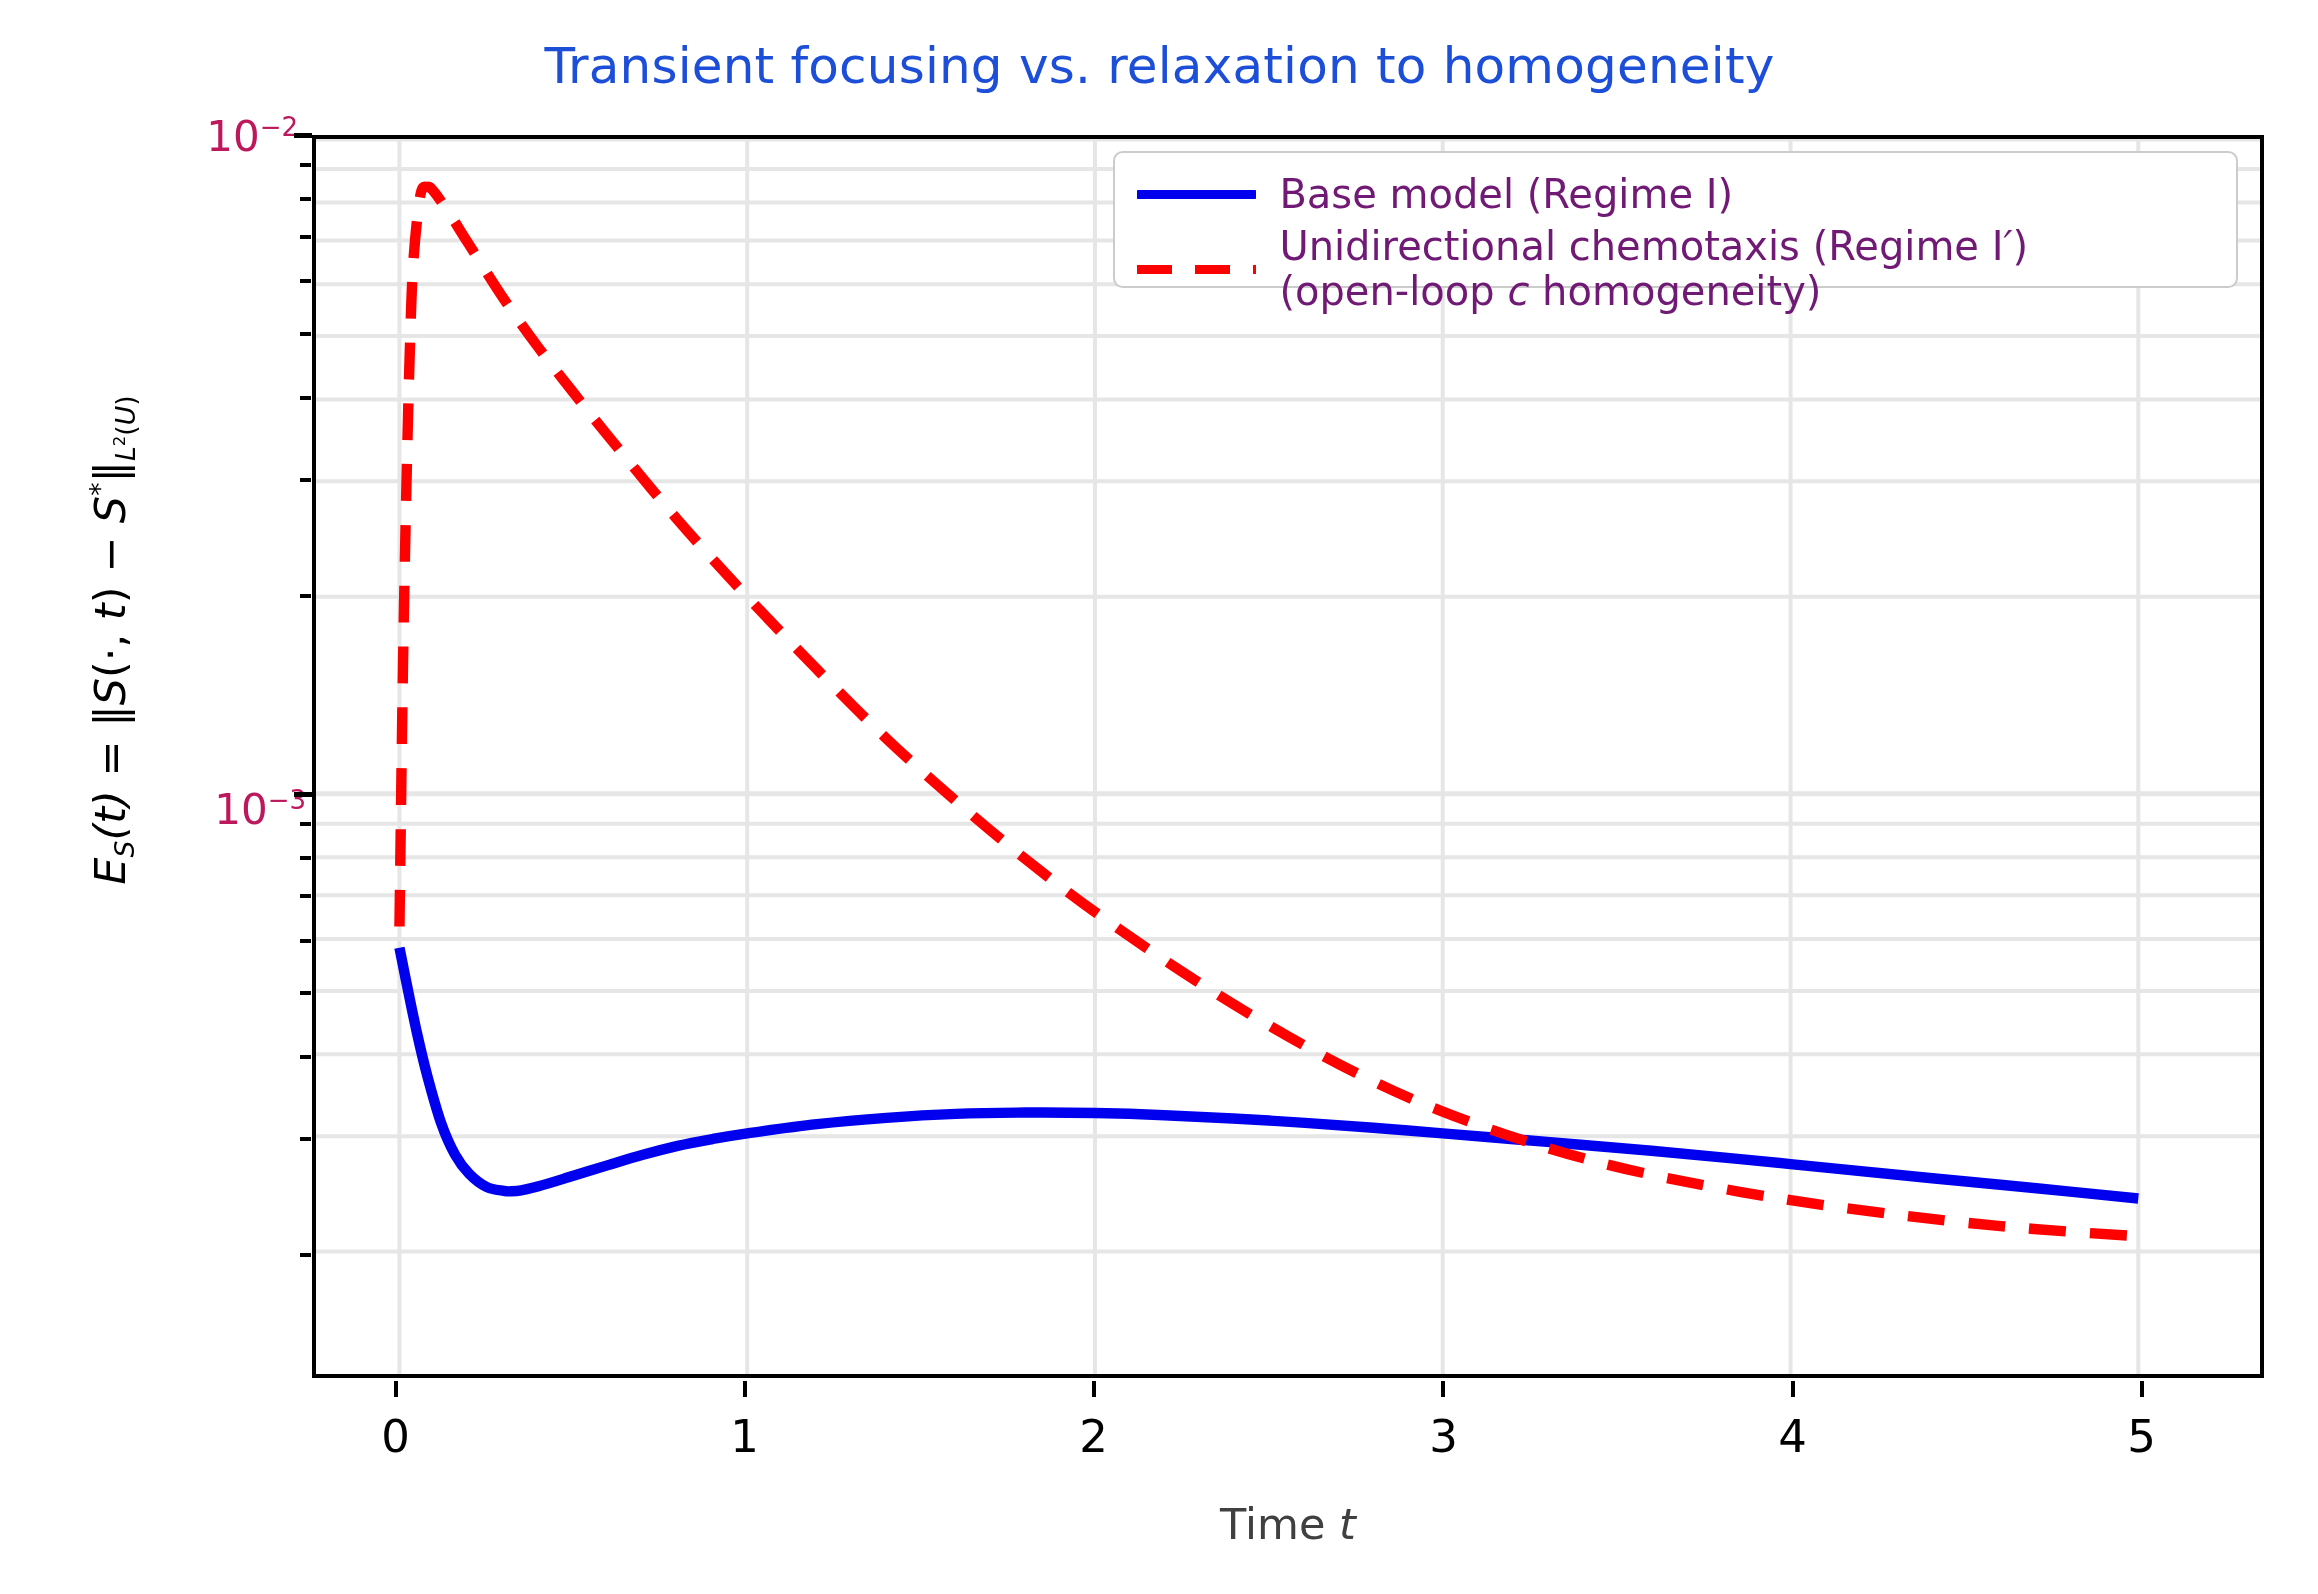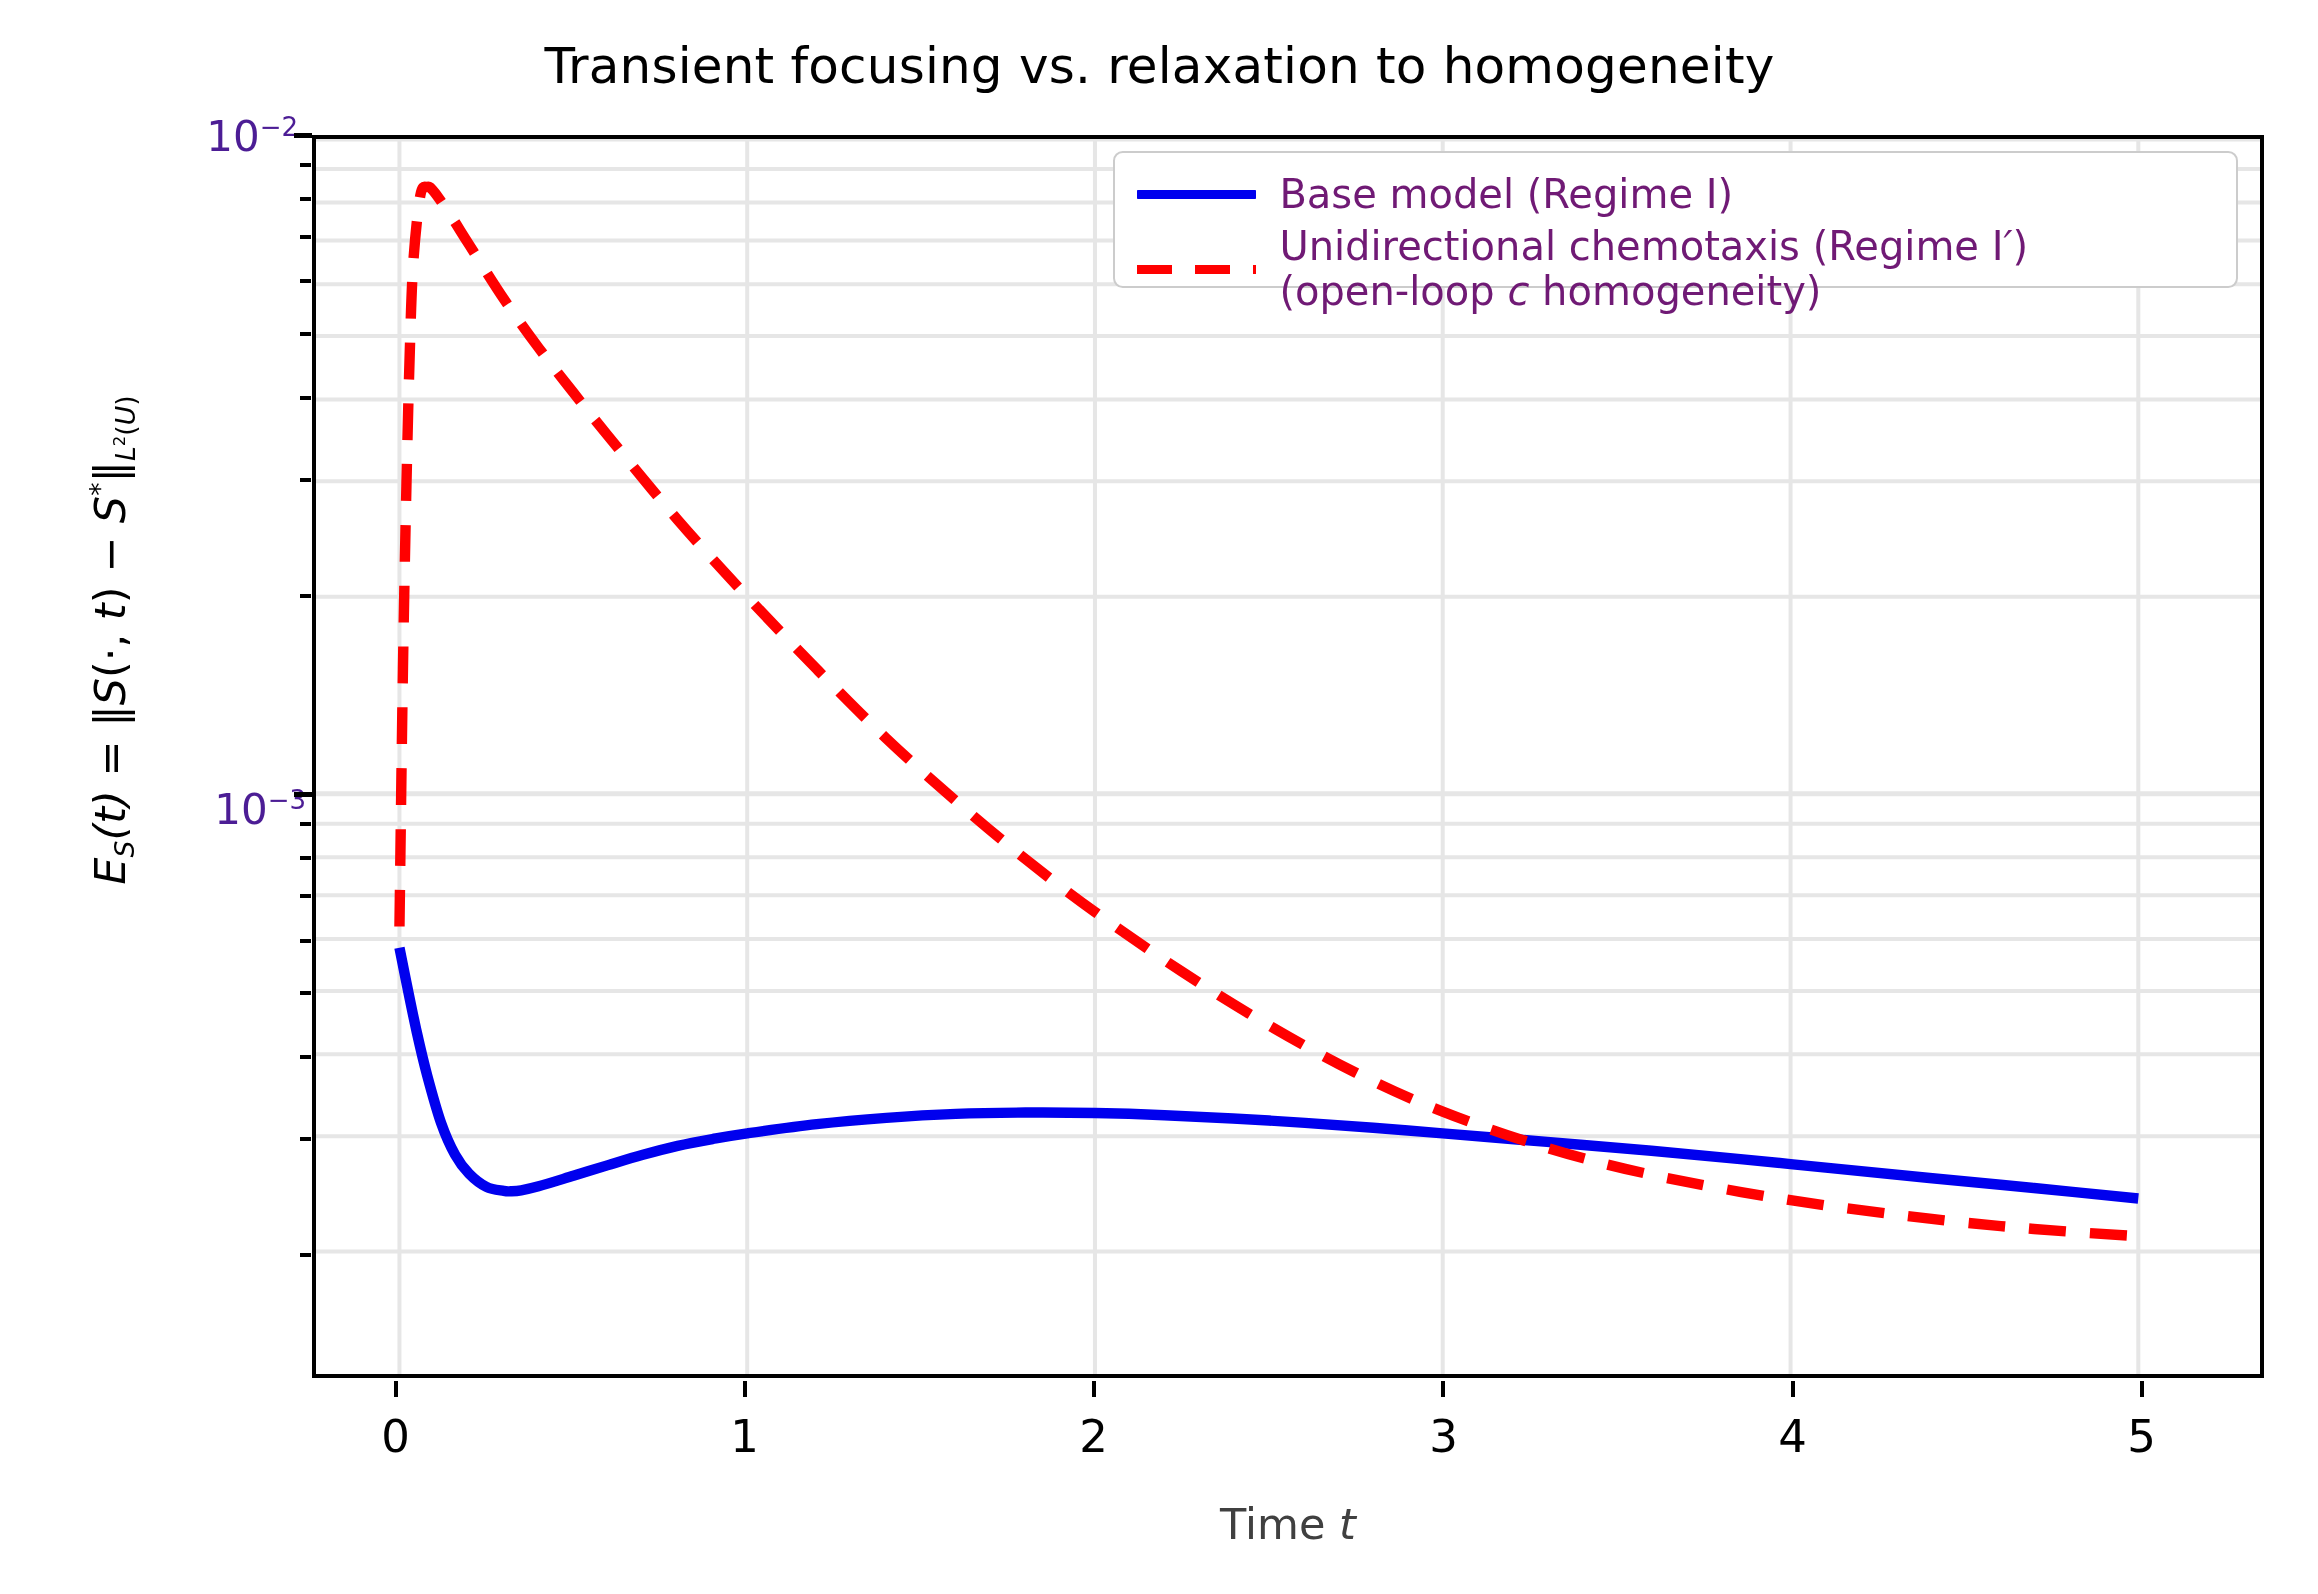--- a/index.html
+++ b/index.html
@@ -1,42 +1,42 @@
 <!DOCTYPE html>
 <html style="font-size:13px"><head>
 <meta charset="utf-8">
 <style>
   html,body{margin:0;padding:0;background:#ffffff;}
   body{width:2319px;height:1594px;font-family:"DejaVu Sans","Liberation Sans",sans-serif;overflow:hidden;}
   #figure{position:relative;width:2319px;height:1594px;background:#ffffff;}
 
   #chart-title{
     position:absolute;left:0;top:37px;width:2319px;text-align:center;
-    font-size:50px;color:#000000;letter-spacing:0.2px;
+    font-size:50px;color:#1d4ed8;letter-spacing:0.2px;
   }
 
   #plot-area{
     position:absolute;left:312px;top:135px;width:1952px;height:1243px;
     border:4px solid #000;box-sizing:border-box;background:#fff;
   }
   #plot-inner{position:absolute;inset:0;overflow:hidden;}
   #grid-svg,#curve-svg{position:absolute;left:0;top:0;width:100%;height:100%;}
 
   
   #ylabel{
     position:absolute;left:-451px;top:612px;width:1127px;
     transform:rotate(-90deg);transform-origin:center center;
     text-align:center;font-size:43px;color:#000;white-space:nowrap;
   }
   #xlabel{
     position:absolute;left:312px;top:1499px;width:1952px;text-align:center;
     font-size:43px;color:#404040;
   }
 
-  .ytick-label{position:absolute;font-size:42px;color:#4c1d95;text-align:right;width:242px;}
+  .ytick-label{position:absolute;font-size:42px;color:#be185d;text-align:right;width:242px;}
   .xtick-label{position:absolute;font-size:45px;color:#000;text-align:center;width:129px;}
 
   .ytick-mark{position:absolute;background:#000;}
   .xtick-mark{position:absolute;background:#000;width:3.2px;height:13px;}
 
   
   #legend{
     position:absolute;left:1113px;top:151px;width:1125px;height:137px;
     background:#ffffff;border:2.4px solid #cccccc;border-radius:9.7px;
     box-sizing:border-box;padding:11.3px 17.7px 11.3px 17.7px;

